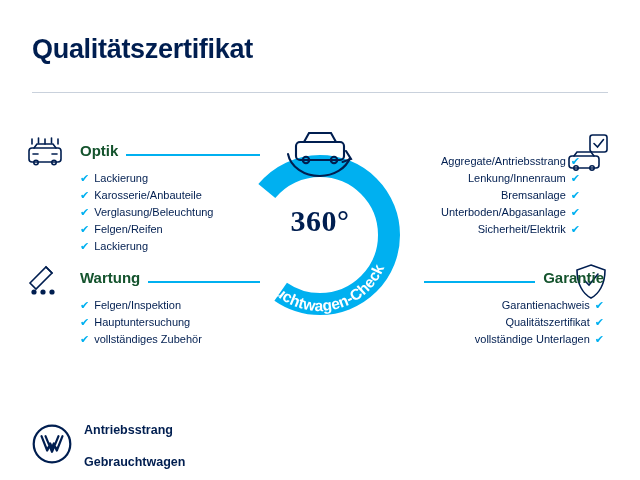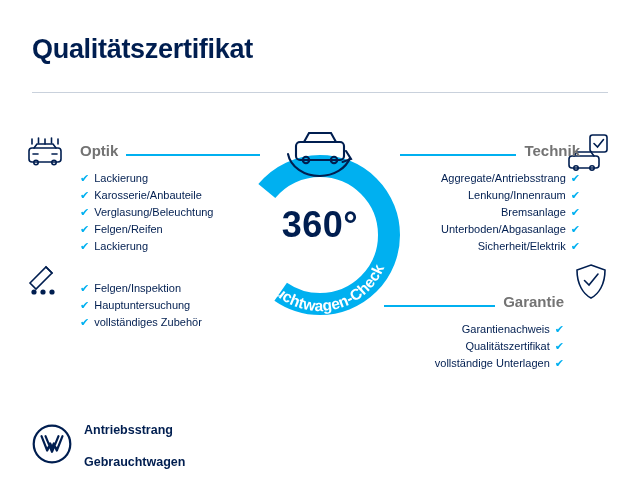--- a/index.html
+++ b/index.html
@@ -46,21 +46,21 @@
     position: absolute;
   }
   .section-head {
     display: flex;
     align-items: flex-end;
     gap: 8px;
   }
   .section-title {
     font-size: 15px;
     font-weight: bold;
-    color: #737373;
+    color: #14532d;
     white-space: nowrap;
     line-height: 1;
     padding-bottom: 2px;
   }
   .section-rule {
     height: 2px;
     background: #00b0f0;
     flex: 1 1 auto;
     margin-bottom: 4px;
   }
@@ -84,21 +84,21 @@
   
   .left .items .item { justify-content: flex-start; }
   
   .right .section-head { flex-direction: row; }
   .right .items .item { justify-content: flex-end; }
 
   
   #sec-optik   { left: 80px;  top: 143px; width: 180px; }
   #sec-wartung { left: 80px;  top: 270px; width: 180px; }
   #sec-technik { left: 400px; top: 143px; width: 180px; }
-  #sec-garantie{ left: 384px; top: 270px; width: 180px; margin-top: 24px; }
+  #sec-garantie{ left: 424px; top: 270px; width: 180px; }
 
   #sec-optik .section-head,
   #sec-wartung .section-head { width: 180px; }
   #sec-technik .section-head,
   #sec-garantie .section-head { width: 180px; }
 
   
   .corner-icon {
     position: absolute;
     color: #001e50;
@@ -115,24 +115,25 @@
     top: 120px;
     width: 192px;
     height: 200px;
   }
   .badge-text-360 {
     position: absolute;
     left: 0;
     top: 84px;
     width: 192px;
     text-align: center;
-    font-size: 36px;
+    font-size: 30px;
     font-weight: bold;
     color: #001e50;
     letter-spacing: 0.5px;
+    font-family: Liberation Serif, serif;
   }
 
   
   .footer {
     position: absolute;
     left: 32px;
     top: 406px;
     display: flex;
     align-items: center;
     gap: 12px;
@@ -220,49 +221,49 @@
           <span>Felgen/Reifen</span>
         </div>
       <div class="item">
           <span class="check">✔</span>
           <span>Lackierung</span>
         </div>
     </div>
   </div>
 
   <div class="section right" id="sec-technik">
+    <div class="items">
+      <div class="item">
+          <span>Aggregate/Antriebsstrang</span>
+          <span class="check">✔</span>
+        </div>
+      <div class="item">
+          <span>Lenkung/Innenraum</span>
+          <span class="check">✔</span>
+        </div>
+      <div class="item">
+          <span>Bremsanlage</span>
+          <span class="check">✔</span>
+        </div>
+      <div class="item">
+          <span>Unterboden/Abgasanlage</span>
+          <span class="check">✔</span>
+        </div>
+      <div class="item">
+          <span>Sicherheit/Elektrik</span>
+          <span class="check">✔</span>
+        </div>
+    </div>
+  </div>
+
+  <div class="section left" id="sec-wartung">
     <div class="section-head">
+      <span class="section-title">Wartung</span>
       <span class="section-rule"></span>
-      <span class="section-title">Technik</span>
-    </div>
-    <div class="items">
-      <div class="item">
-          <span>Aggregate/Antriebsstrang</span>
-          <span class="check">✔</span>
-        </div>
-      <div class="item">
-          <span>Lenkung/Innenraum</span>
-          <span class="check">✔</span>
-        </div>
-      <div class="item">
-          <span>Bremsanlage</span>
-          <span class="check">✔</span>
-        </div>
-      <div class="item">
-          <span>Unterboden/Abgasanlage</span>
-          <span class="check">✔</span>
-        </div>
-      <div class="item">
-          <span>Sicherheit/Elektrik</span>
-          <span class="check">✔</span>
-        </div>
-    </div>
-  </div>
-
-  <div class="section left" id="sec-wartung">
+    </div>
     <div class="items">
       <div class="item">
           <span class="check">✔</span>
           <span>Felgen/Inspektion</span>
         </div>
       <div class="item">
           <span class="check">✔</span>
           <span>Hauptuntersuchung</span>
         </div>
       <div class="item">

